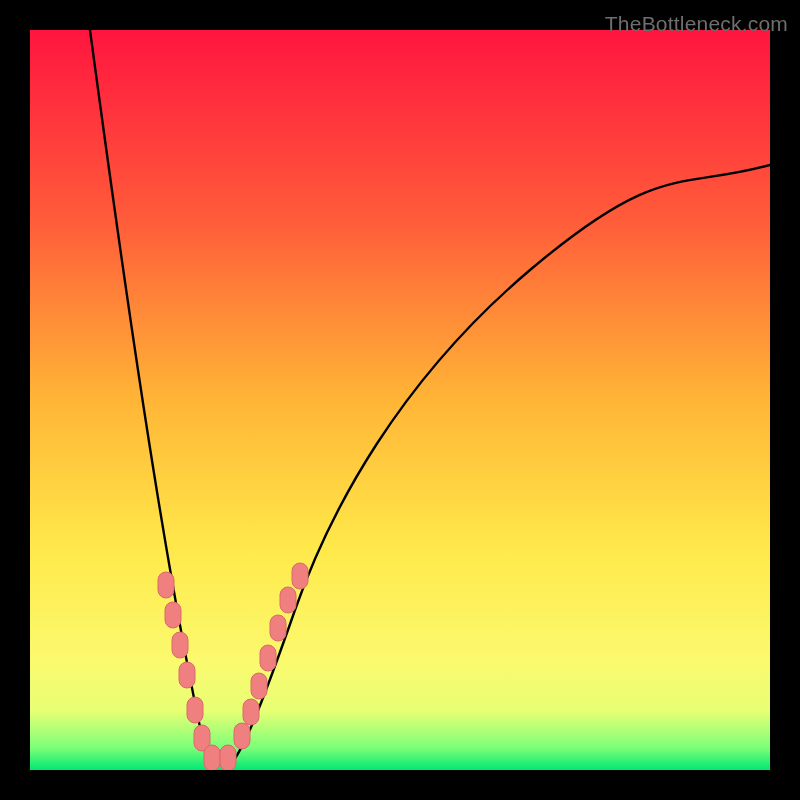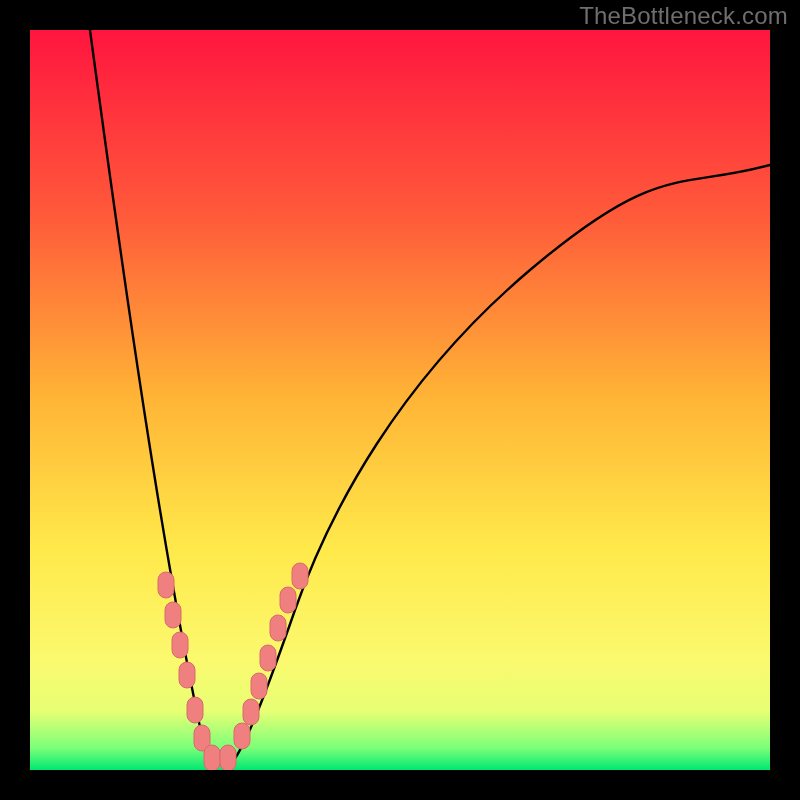--- a/index.html
+++ b/index.html
@@ -24,24 +24,24 @@
       #ffb536 50%,
       #ffe94a 70%,
       #fbf96e 85%,
       #e8ff74 92%,
       #7cff78 97%,
       #00e874 100%
     );
   }
   .watermark {
     position: absolute;
-    top: 2px;
+    top: 12px;
     right: 12px;
     color: #6e6e6e;
-    font-size: 24px;
+    font-size: 21px;
     font-weight: 400;
     letter-spacing: 0.2px;
     z-index: 10;
   }
   svg.curves {
     position: absolute;
     left: 0;
     top: 0;
     width: 740px;
     height: 740px;

